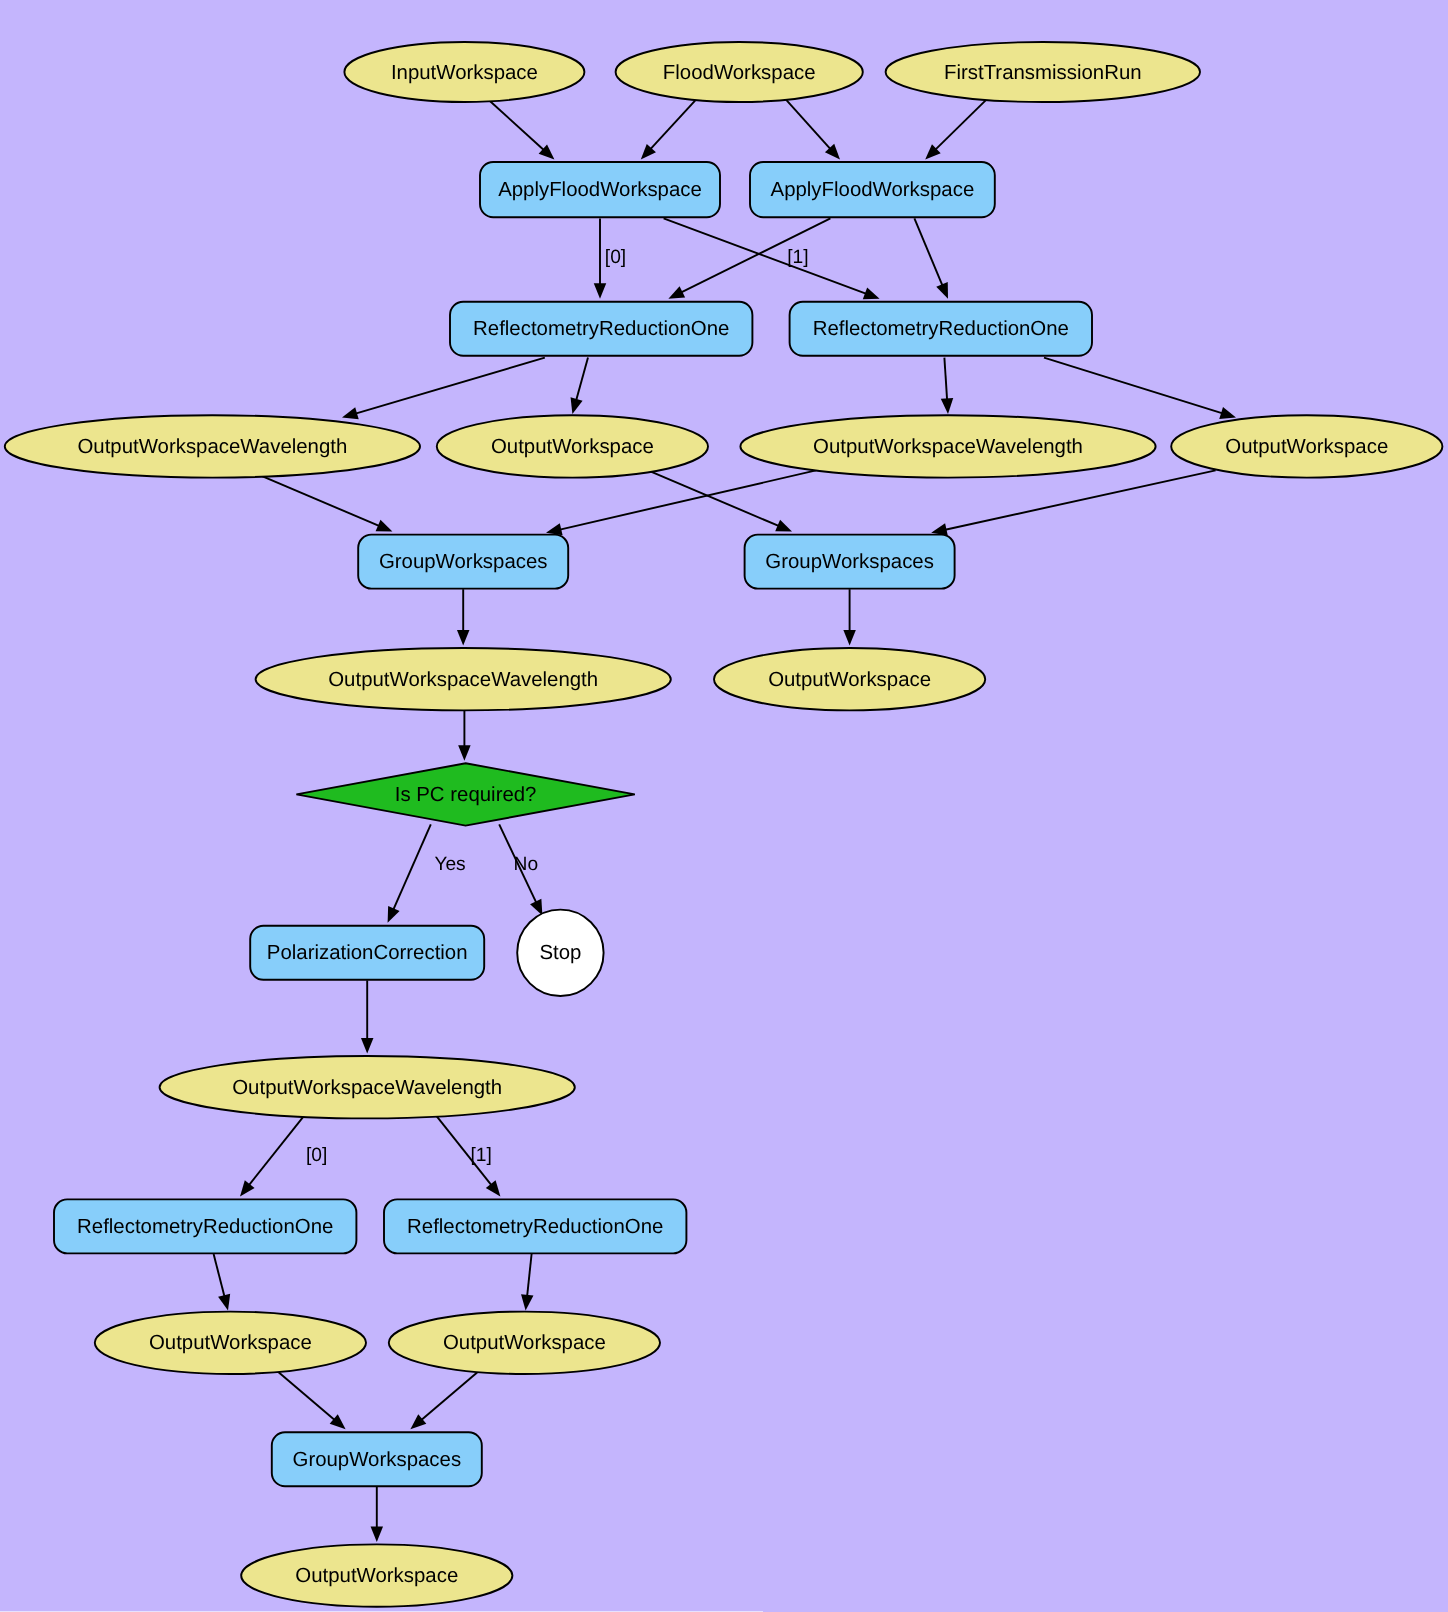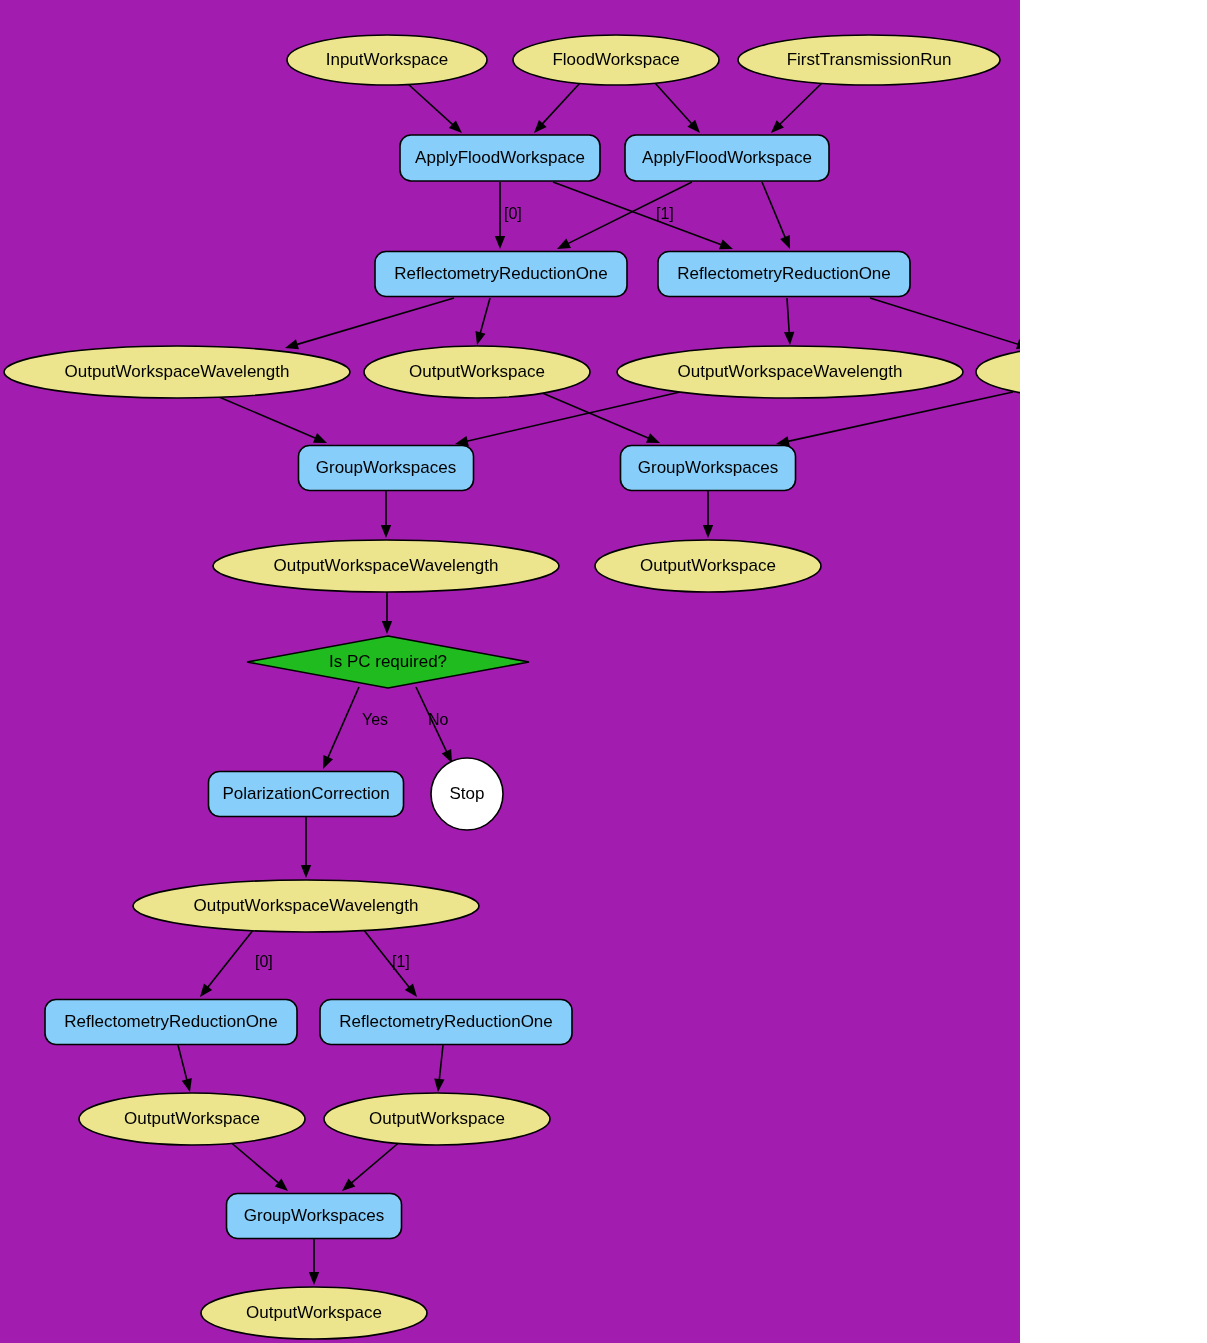--- a/index.html
+++ b/index.html
@@ -5,23 +5,23 @@
   html, body {
     margin: 0;
     padding: 0;
     background: #ffffff;
   }
   body {
     font-family: "Liberation Sans", sans-serif;
   }
   #graph-wrap {
     position: relative;
-    width: 1020px;
+    width: 1207px;
     height: 1343px;
-    background: #a21caf;
+    background: #c4b5fd;
     overflow: hidden;
   }
   svg#flow {
     display: block;
     width: 1207px;
     height: 1343px;
   }
   .node-shape {
     stroke: #000000;
     stroke-width: 1.6;

